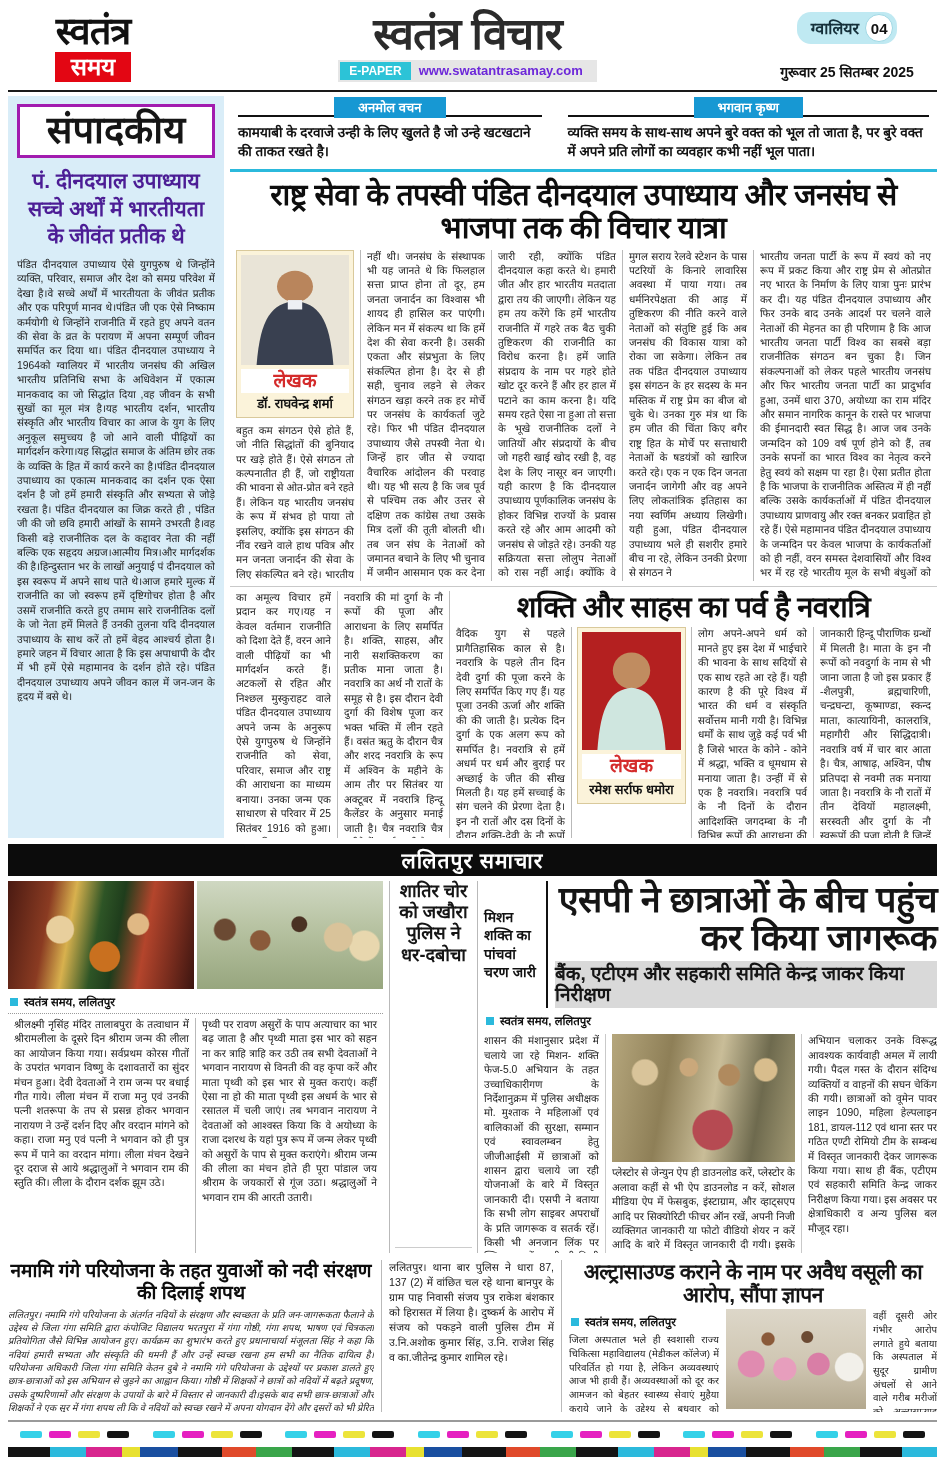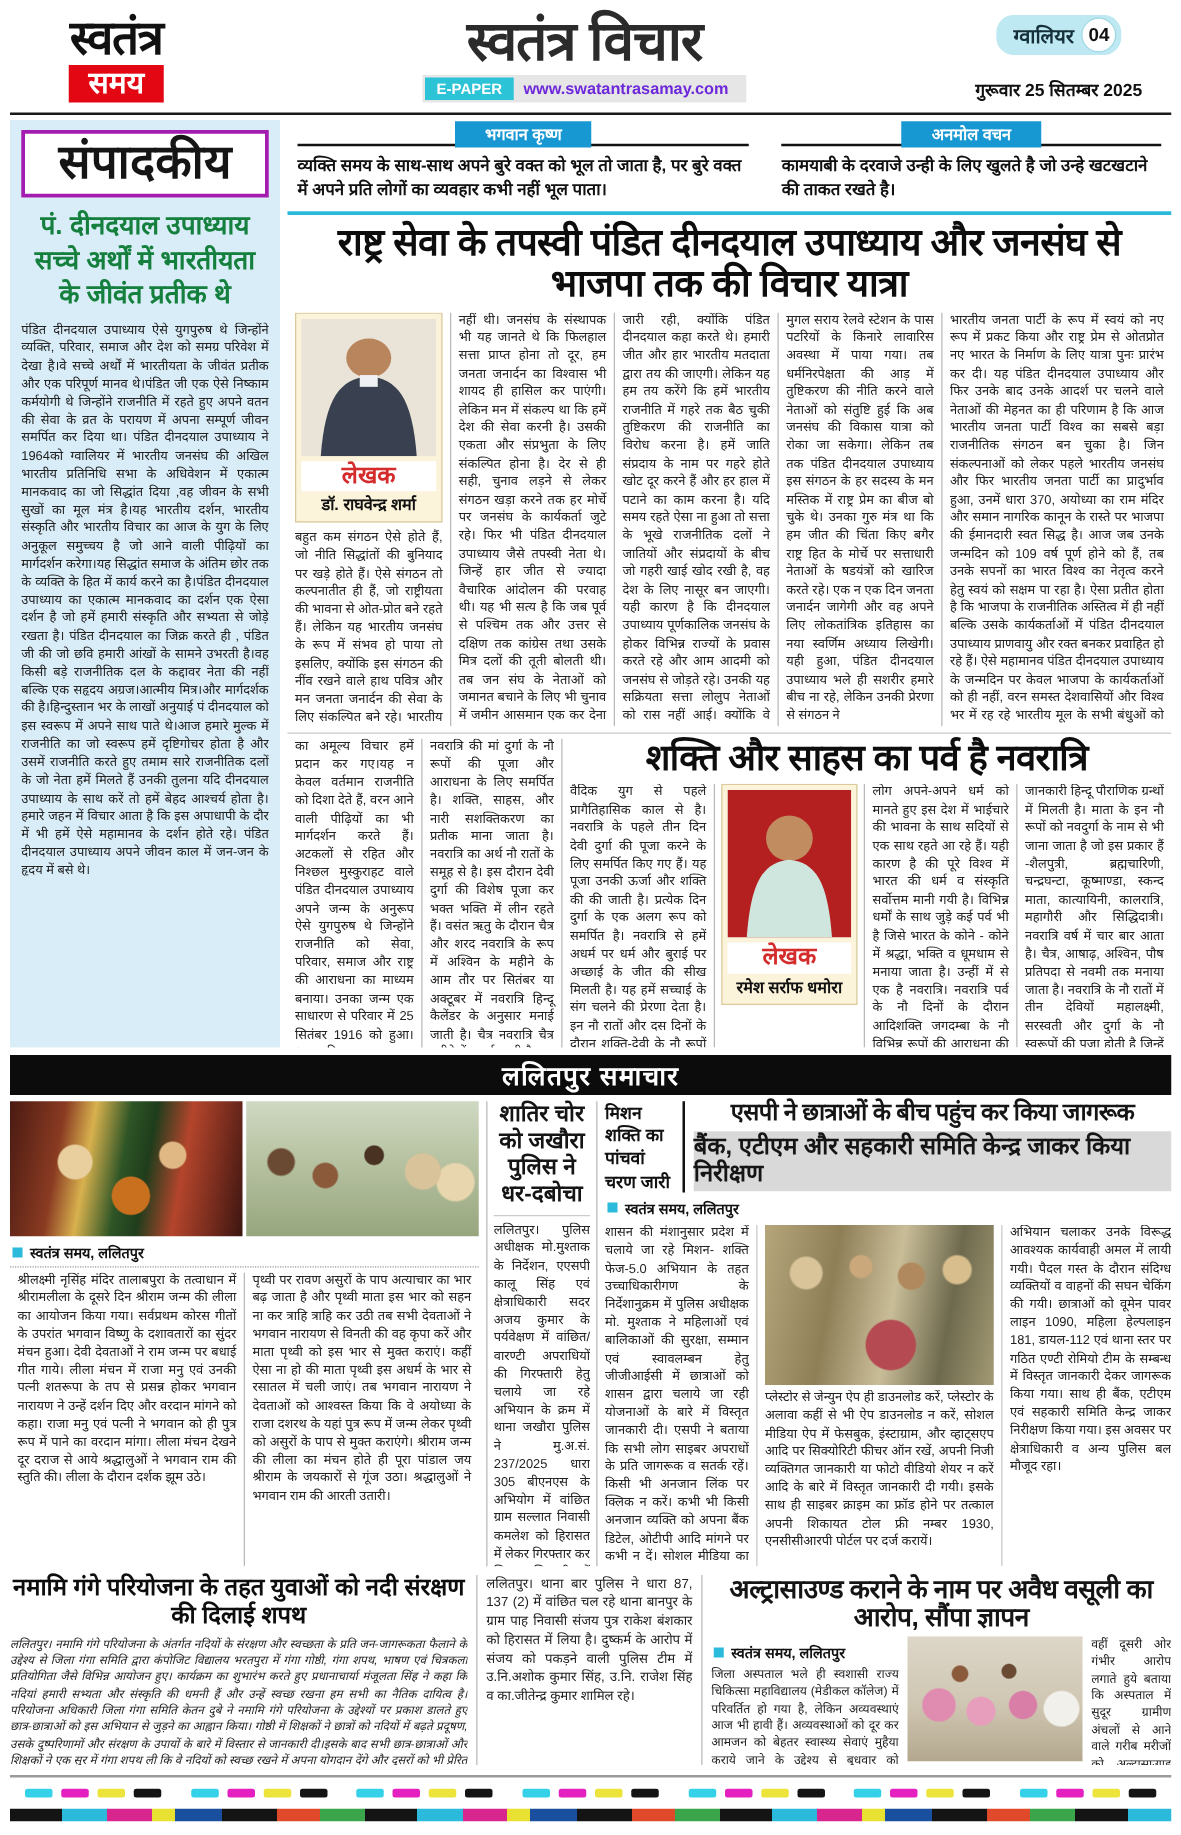--- a/index.html
+++ b/index.html
@@ -18,21 +18,21 @@
 .site{font-size:13px;font-weight:700;color:#6d28d9}
 .mast-right{width:180px;display:flex;flex-direction:column;align-items:center;justify-content:center;gap:18px}
 .edition-pill{background:#bfe9f2;border-radius:14px;display:flex;align-items:center;gap:6px;padding:2px 4px 2px 14px}
 .edition-name{font-size:16px;font-weight:800;color:#15303a}
 .page-circle{background:#fff;border:1px solid #9fd8e4;border-radius:50%;width:28px;height:28px;display:flex;align-items:center;justify-content:center;font-size:15px;font-weight:900;color:#111}
 .mast-date{font-size:14px;font-weight:800;color:#111}
 
 .main{display:flex;gap:6px;height:742px;margin-top:4px}
 .sidebar{width:216px;background:#d9edf8;padding:8px 9px;display:flex;flex-direction:column}
 .ed-box{background:#fff;border:3px solid #a21caf;text-align:center;font-size:38px;font-weight:900;padding:3px 0;line-height:1.1}
-.ed-head{font-size:21px;font-weight:800;text-align:center;line-height:1.32;margin:9px 0 8px;color:#15803d}
+.ed-head{font-size:21px;font-weight:800;text-align:center;line-height:1.32;margin:9px 0 8px;color:#4c1d95}
 .ed-body{font-size:10.3px;line-height:1.4;text-align:justify;color:#222;flex:1;overflow:hidden}
 .content{flex:1;display:flex;flex-direction:column;min-width:0}
 .quotes-row{display:flex;gap:26px;padding:0 8px}
 .quote{display:flex;flex-direction:column}
 .quote.q1{flex:.84}.quote.q2{flex:1}
 .quote-tabwrap{text-align:center;border-bottom:2px solid #111;height:21px;line-height:0}
 .quote-tab{display:inline-block;background:#1798d3;color:#fff;font-size:13px;font-weight:700;padding:4px 24px;line-height:1;position:relative;top:1px}
 .quote-text{font-size:13.5px;font-weight:700;line-height:1.4;padding-top:7px;color:#111}
 .cyan-rule{height:3px;background:#2bb9dc;margin:7px 0 3px}
 .lead-headline{font-size:30px;font-weight:900;text-align:center;letter-spacing:-.5px;line-height:1.1;color:#0d0d0d;padding:3px 0 6px}
@@ -64,28 +64,28 @@
 .sec2{display:flex;height:372px}
 .sec-shriram{width:382px;padding-right:6px;border-right:1px solid #b9b9b9;display:flex;flex-direction:column}
 .sh-head{font-size:26px;font-weight:900;text-align:center;line-height:1.08;letter-spacing:-.5px;padding:2px 0 6px}
 .sh-photos{display:flex;gap:3px;height:108px}
 .ph{flex:1;position:relative;overflow:hidden}
 .byline{display:flex;align-items:center;gap:6px;padding:5px 2px 4px}
 .bullet{width:8px;height:8px;background:#2bb9dc;flex:none}
 .byline-text{font-size:11.5px;font-weight:800;color:#111}
 .dotline{border-top:1px dotted #9a9a9a;margin-bottom:4px}
 .sh-cols{flex:1;overflow:hidden}
-.sec-thief{width:88px;padding:0 5px;border-right:1px solid #b9b9b9;display:flex;flex-direction:column}
+.sec-thief{width:88px;padding:0 5px;border-right:1px solid #b9b9b9;display:flex;flex-direction:row}
 .th-head{font-size:18px;font-weight:900;text-align:center;line-height:1.18;padding-bottom:6px;border-bottom:1px solid #ccc;margin-bottom:5px}
 .th-body{font-size:10.3px;line-height:1.4;text-align:justify;color:#222;flex:1;overflow:hidden}
 .sec-sp{flex:1;padding-left:6px;display:flex;flex-direction:column;min-width:0}
 .sp-header{display:flex;align-items:stretch}
 .sp-label{width:64px;font-size:14px;font-weight:800;line-height:1.3;display:flex;align-items:center;text-align:left;border-right:2px solid #111;padding-right:5px;color:#111}
 .sp-heads{flex:1;padding-left:7px;min-width:0}
-.sp-h1{font-size:19px;font-weight:900;text-align:center;line-height:1.05;letter-spacing:-.5px}
+.sp-h1{font-size:36px;font-weight:900;text-align:right;line-height:1.05;letter-spacing:-.5px}
 .sp-h2{background:#d9d9d9;font-size:19px;font-weight:800;text-align:left;margin-top:4px;padding:2px 0;line-height:1.15}
 .sp-cols{display:flex;flex:1;margin-top:2px;overflow:hidden}
 .sp-c1{width:122px;padding:0 6px 0 0;font-size:10.3px;line-height:1.4;text-align:justify;color:#222;overflow:hidden;border-right:1px solid #c9c9c9}
 .sp-mid{flex:1;display:flex;flex-direction:column;padding:0 6px;min-width:0}
 .sp-photo{height:128px;flex:none;position:relative;overflow:hidden}
 .sp-c2{flex:1;font-size:10.3px;line-height:1.4;text-align:justify;color:#222;overflow:hidden;margin-top:4px}
 .sp-c3{width:136px;padding:0 0 0 6px;font-size:10.3px;line-height:1.4;text-align:justify;color:#222;overflow:hidden;border-left:1px solid #c9c9c9}
 
 .sec3{display:flex;height:152px;margin-top:7px}
 .g1{width:374px;padding-right:7px;border-right:1px solid #b9b9b9;display:flex;flex-direction:column}
@@ -147,31 +147,31 @@
 
     <div class="sidebar">
       <div class="ed-box">संपादकीय</div>
       <div class="ed-head">पं. दीनदयाल उपाध्याय सच्चे अर्थों में भारतीयता के जीवंत प्रतीक थे</div>
       <div class="ed-body">पंडित दीनदयाल उपाध्याय ऐसे युगपुरुष थे जिन्होंने व्यक्ति, परिवार, समाज और देश को समग्र परिवेश में देखा है।वे सच्चे अर्थों में भारतीयता के जीवंत प्रतीक और एक परिपूर्ण मानव थे।पंडित जी एक ऐसे निष्काम कर्मयोगी थे जिन्होंने राजनीति में रहते हुए अपने वतन की सेवा के व्रत के परायण में अपना सम्पूर्ण जीवन समर्पित कर दिया था। पंडित दीनदयाल उपाध्याय ने 1964को ग्वालियर में भारतीय जनसंघ की अखिल भारतीय प्रतिनिधि सभा के अधिवेशन में एकात्म मानकवाद का जो सिद्धांत दिया ,वह जीवन के सभी सुखों का मूल मंत्र है।यह भारतीय दर्शन, भारतीय संस्कृति और भारतीय विचार का आज के युग के लिए अनुकूल समुच्चय है जो आने वाली पीढ़ियों का मार्गदर्शन करेगा।यह सिद्धांत समाज के अंतिम छोर तक के व्यक्ति के हित में कार्य करने का है।पंडित दीनदयाल उपाध्याय का एकात्म मानकवाद का दर्शन एक ऐसा दर्शन है जो हमें हमारी संस्कृति और सभ्यता से जोड़े रखता है। पंडित दीनदयाल का जिक्र करते ही , पंडित जी की जो छवि हमारी आंखों के सामने उभरती है।वह किसी बड़े राजनीतिक दल के कद्दावर नेता की नहीं बल्कि एक सहृदय अग्रज।आत्मीय मित्र।और मार्गदर्शक की है।हिन्दुस्तान भर के लाखों अनुयाई पं दीनदयाल को इस स्वरूप में अपने साथ पाते थे।आज हमारे मुल्क में राजनीति का जो स्वरूप हमें दृष्टिगोचर होता है और उसमें राजनीति करते हुए तमाम सारे राजनीतिक दलों के जो नेता हमें मिलते हैं उनकी तुलना यदि दीनदयाल उपाध्याय के साथ करें तो हमें बेहद आश्चर्य होता है।हमारे जहन में विचार आता है कि इस अपाधापी के दौर में भी हमें ऐसे महामानव के दर्शन होते रहे। पंडित दीनदयाल उपाध्याय अपने जीवन काल में जन-जन के हृदय में बसे थे।</div>
     </div>
 
     <div class="content">
 
       <div class="quotes-row">
+        <div class="quote q1">
+          <div class="quote-tabwrap">
+            <span class="quote-tab">अनमोल वचन</span>
+          </div>
+          <div class="quote-text">कामयाबी के दरवाजे उन्ही के लिए खुलते है जो उन्हे खटखटाने की ताकत रखते है।</div>
+        </div>
         <div class="quote q2">
           <div class="quote-tabwrap">
             <span class="quote-tab">भगवान कृष्ण</span>
           </div>
           <div class="quote-text">व्यक्ति समय के साथ-साथ अपने बुरे वक्त को भूल तो जाता है, पर बुरे वक्त में अपने प्रति लोगों का व्यवहार कभी नहीं भूल पाता।</div>
-        </div>
-        <div class="quote q1">
-          <div class="quote-tabwrap">
-            <span class="quote-tab">अनमोल वचन</span>
-          </div>
-          <div class="quote-text">कामयाबी के दरवाजे उन्ही के लिए खुलते है जो उन्हे खटखटाने की ताकत रखते है।</div>
         </div>
       </div>
       <div class="cyan-rule"></div>
 
       <div class="lead-headline">राष्ट्र सेवा के तपस्वी पंडित दीनदयाल उपाध्याय और जनसंघ से भाजपा तक की विचार यात्रा</div>
       <div class="cols lead-cols">
         <div class="col">
           <div class="author-card">
             <svg class="a-photo" viewBox="0 0 90 105" preserveAspectRatio="none">
               <rect width="90" height="105" fill="#e9e4d7"></rect>

